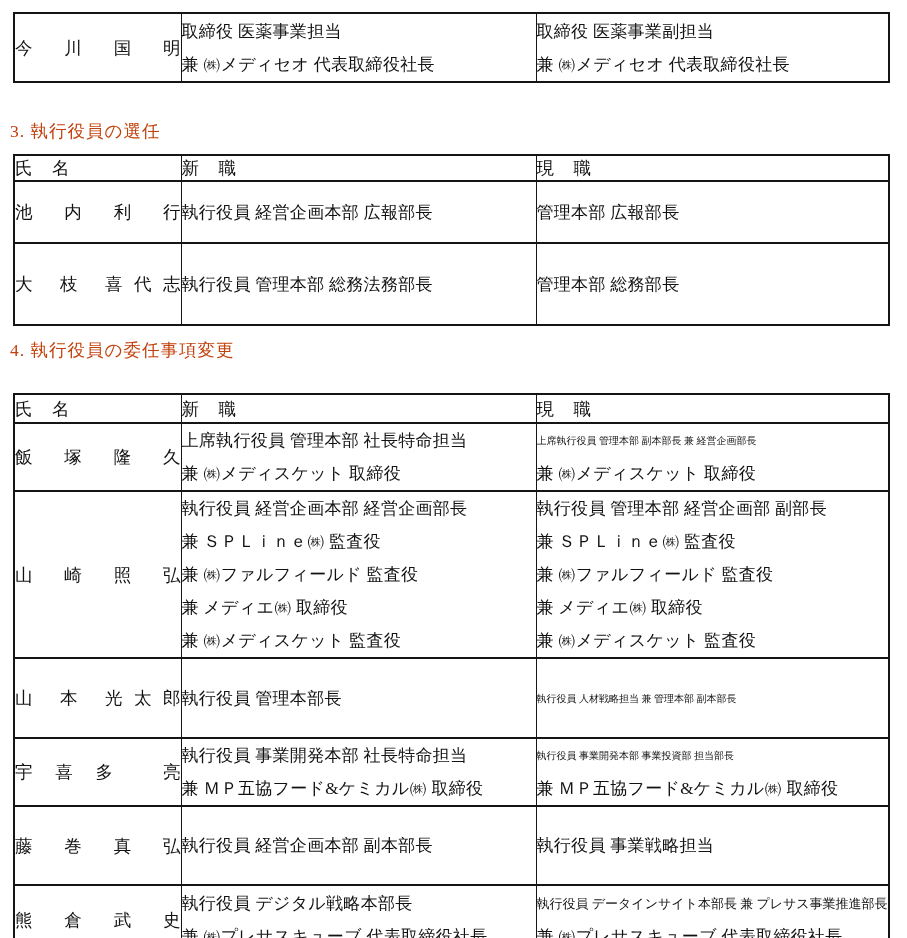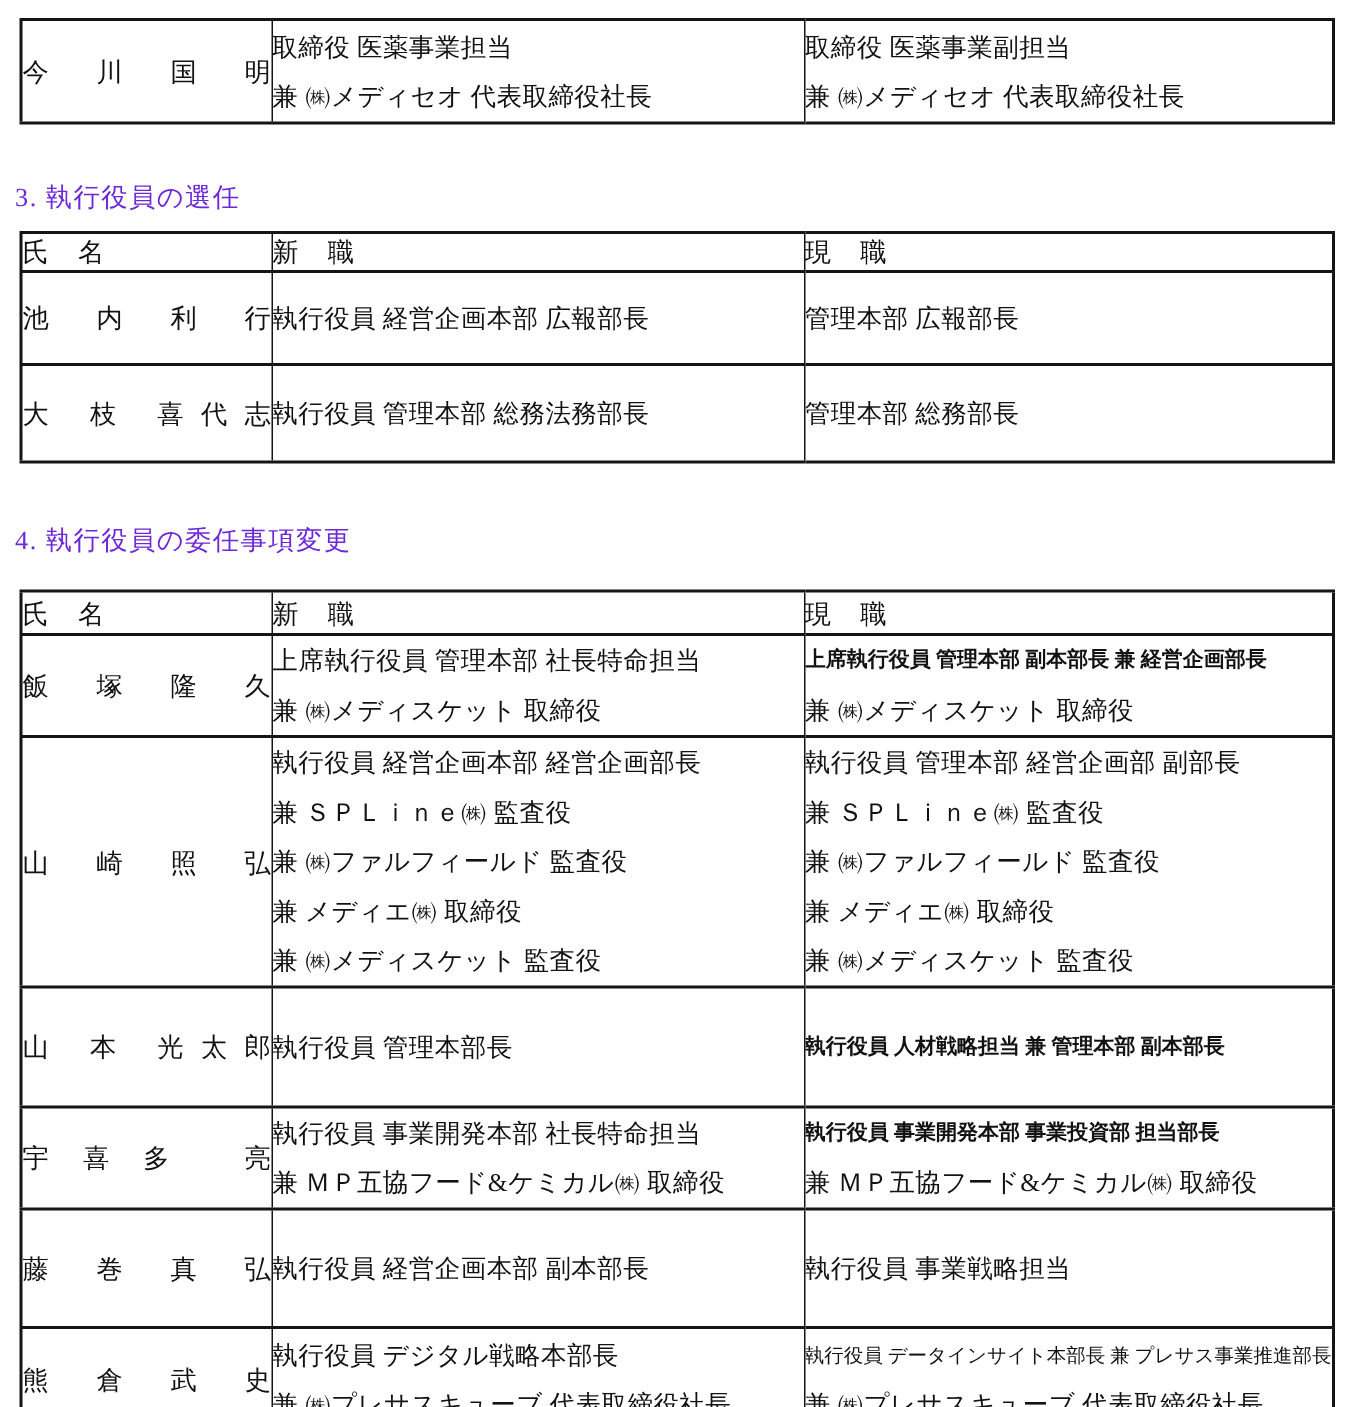--- a/index.html
+++ b/index.html
@@ -4,21 +4,21 @@
 <style>
   html,body{margin:0;padding:0;background:#ffffff;}
   body{
     width:907px;height:938px;position:relative;overflow:hidden;
     font-family:"Liberation Serif","DejaVu Serif",serif;
     color:#121212;font-size:17px;
   }
   .page{position:absolute;inset:0;background:#ffffff;border-radius:13px;}
   .section-heading{
     position:absolute;left:10px;font-size:17.5px;letter-spacing:1px;
-    white-space:nowrap;color:#6d28d9;
+    white-space:nowrap;color:#c2410c;
   }
   table.doc-table{
     position:absolute;left:13px;border-collapse:collapse;table-layout:fixed;
     width:875px;background:#ffffff;
     border:2px solid #151515;
   }
   table.doc-table td{
     border-left:1px solid #151515;border-right:1px solid #151515;
     border-top:2px solid #151515;border-bottom:2px solid #151515;
     vertical-align:middle;padding:0;background:#ffffff;
@@ -29,21 +29,21 @@
   td.name-cell{padding:0 14px 0 11px;}
   .name{
     text-align:justify;text-align-last:justify;
     font-size:17.5px;line-height:22px;white-space:normal;
   }
   td.pos-cell{padding:0 8px 0 12px;}
   .line{
     line-height:33px;white-space:nowrap;overflow:hidden;
     font-size:17px;letter-spacing:0.3px;
   }
-  .line.sm{font-size:14px;letter-spacing:0;font-weight:bold;}
+  .line.sm{font-size:10px;letter-spacing:0;}
   .line.xs{font-size:13px;letter-spacing:0;}
   col.c-name{width:167px;}
   col.c-new{width:355px;}
   col.c-cur{width:353px;}
 </style>
 </head>
 <body>
 
 <div class="page">
 
@@ -88,35 +88,35 @@
       <td class="name-cell">
         <div class="name">池 内 利 行</div>
       </td>
       <td class="pos-cell">
         <div class="line">執行役員 経営企画本部 広報部長</div>
       </td>
       <td class="pos-cell">
         <div class="line">管理本部 広報部長</div>
       </td>
     </tr>
-    <tr style="height:65px;">
+    <tr style="height:82px;">
       <td class="name-cell">
         <div class="name">大 枝 喜代志</div>
       </td>
       <td class="pos-cell">
         <div class="line">執行役員 管理本部 総務法務部長</div>
       </td>
       <td class="pos-cell">
         <div class="line">管理本部 総務部長</div>
       </td>
     </tr>
   </tbody>
     </table>
 
-  <div class="section-heading" style="top:348px;">4. 執行役員の委任事項変更</div>
+  <div class="section-heading" style="top:338px;">4. 執行役員の委任事項変更</div>
 
   <table class="doc-table" style="top:393px;">
     <colgroup>
         <col class="c-name">
         <col class="c-new">
         <col class="c-cur">
       </colgroup>
     <tbody>
         <tr style="height:29px;">
       <td class="head-cell">氏　名</td>

